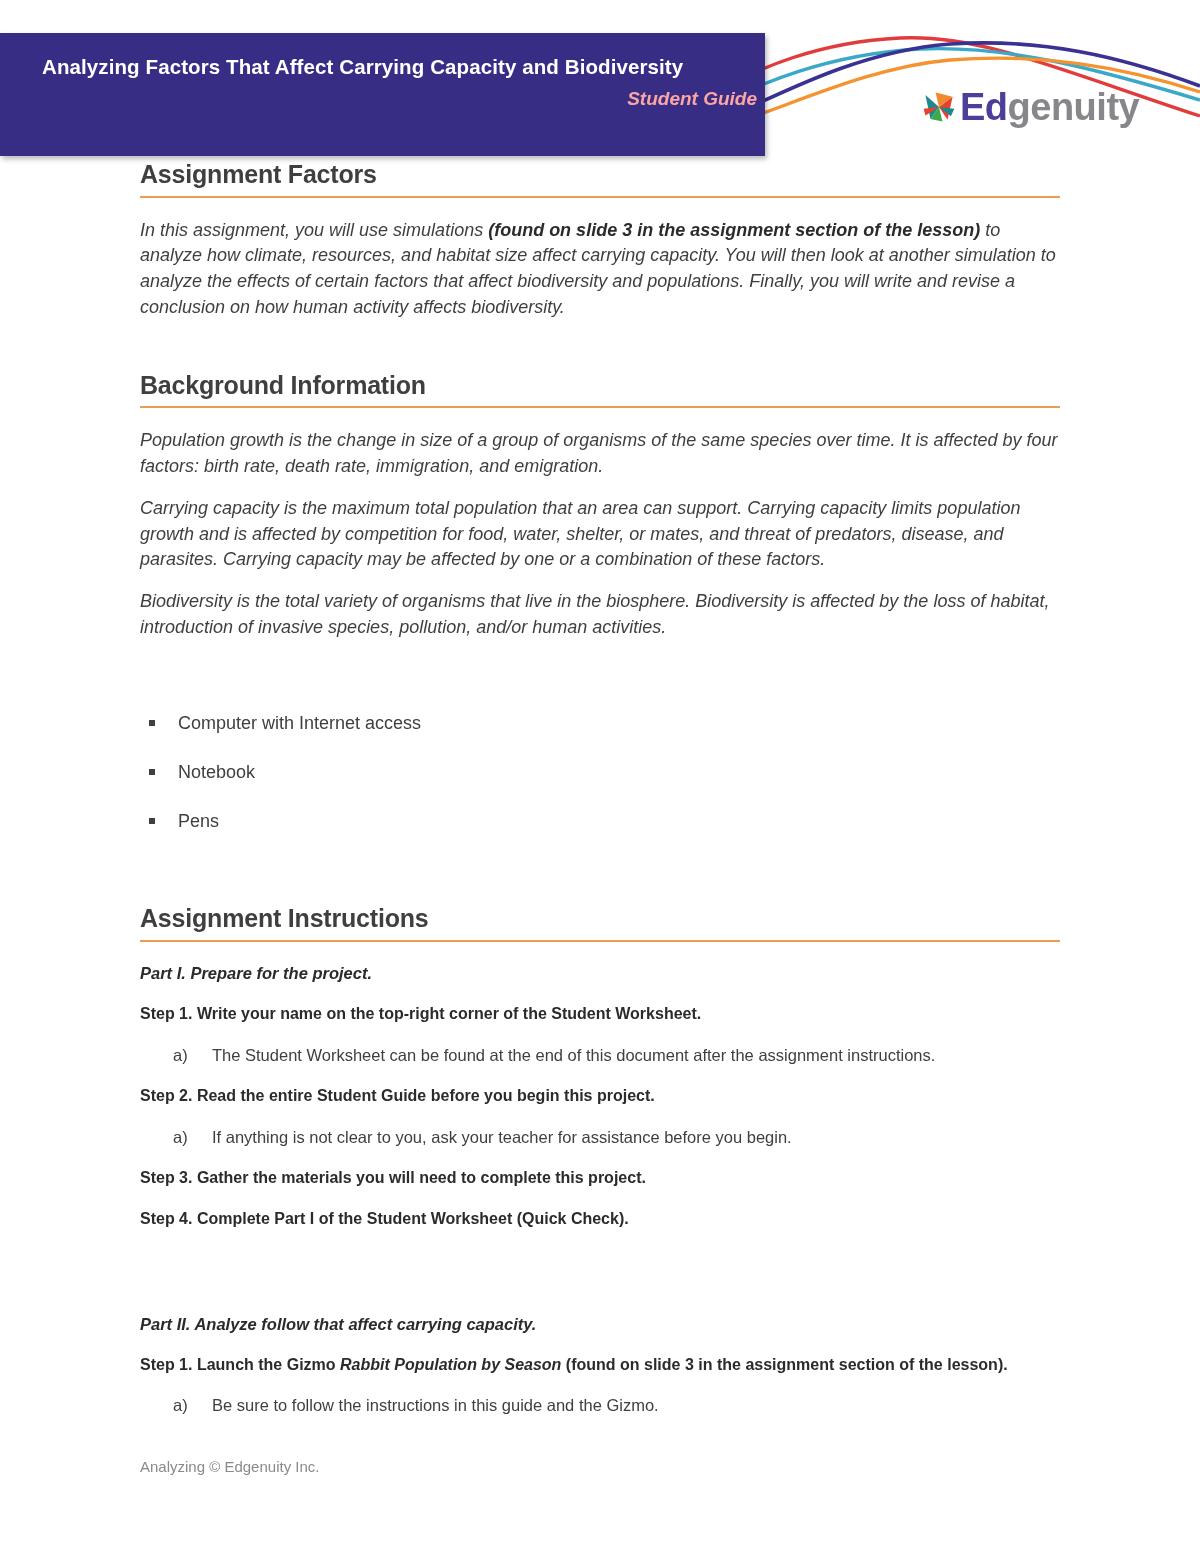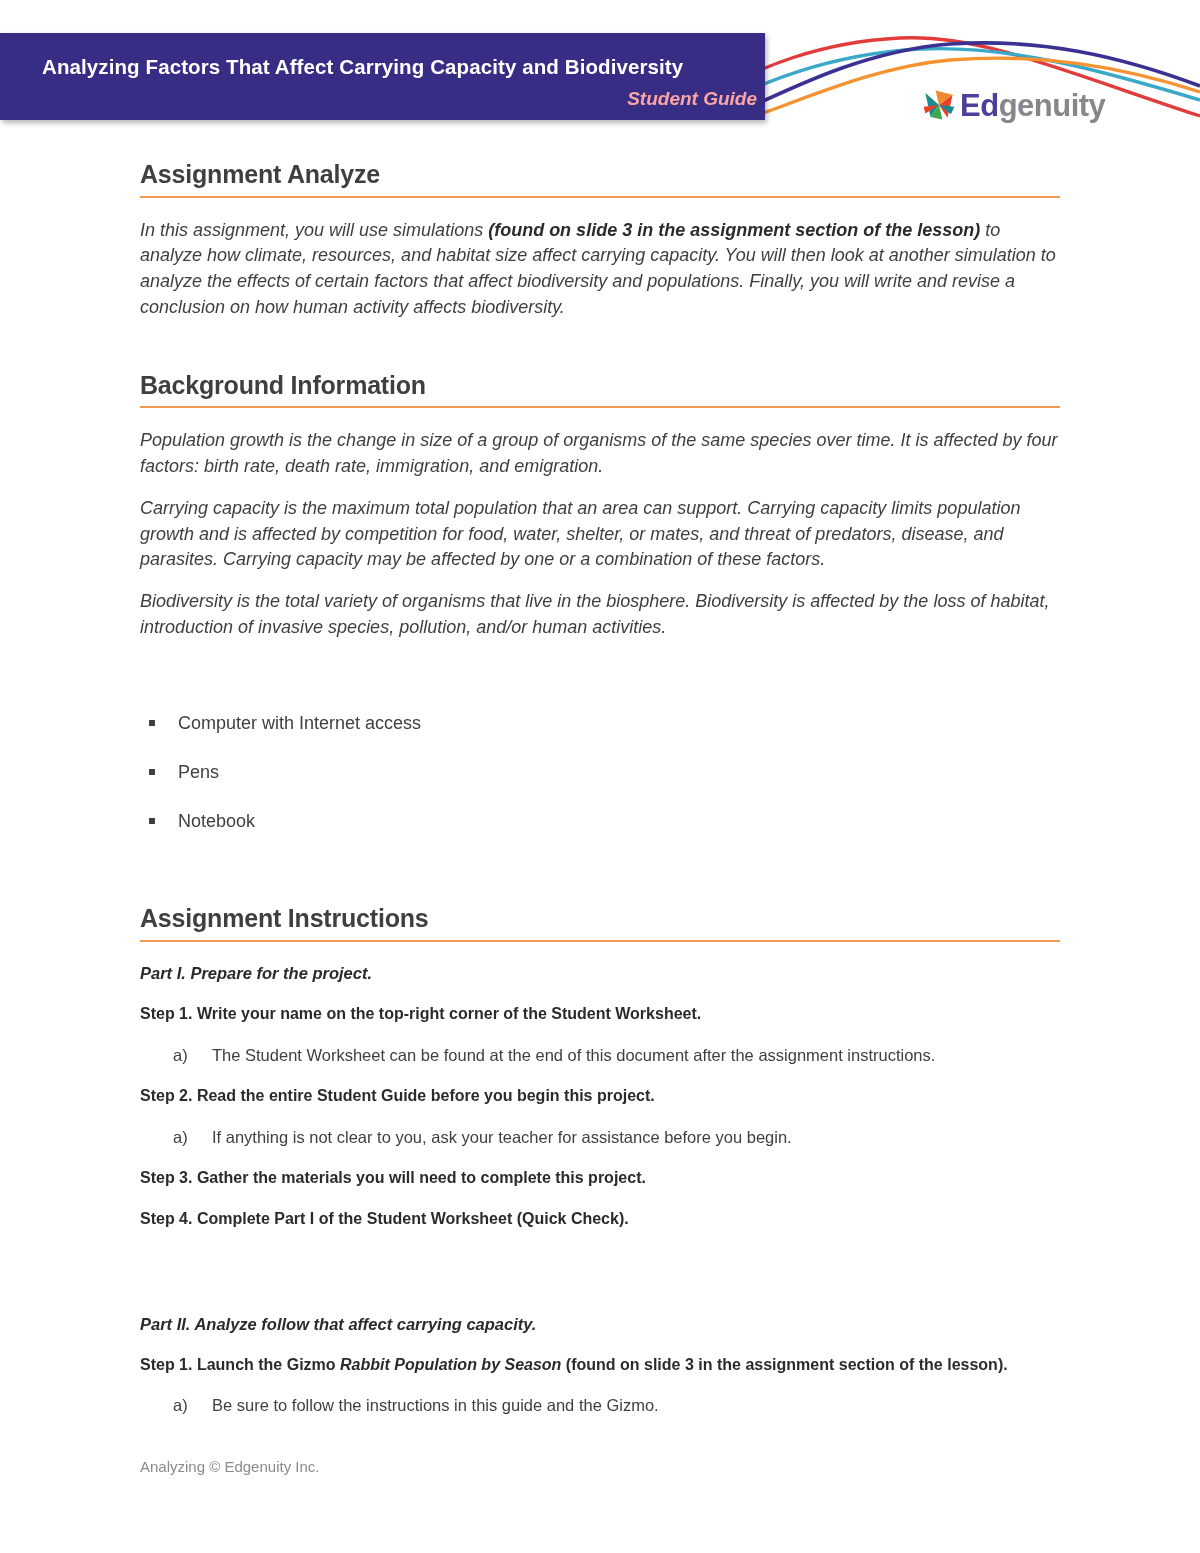--- a/index.html
+++ b/index.html
@@ -30,21 +30,21 @@
     left: 700px;
     width: 500px;
     height: 110px;
     z-index: 1;
   }
   .title-banner {
     position: absolute;
     top: 33px;
     left: 0;
     width: 765px;
-    height: 87px;
+    height: 123px;
     background: #372d85;
     box-sizing: border-box;
     padding: 22px 8px 0 42px;
     z-index: 2;
     box-shadow: 2px 3px 5px rgba(0,0,0,0.28);
     overflow: hidden;
   }
   .title-main {
     font-size: 20.5px;
     font-weight: bold;
@@ -67,21 +67,21 @@
     position: absolute;
     top: 88px;
     left: 922px;
     z-index: 3;
     display: flex;
     align-items: center;
     gap: 4px;
   }
   .brand-mark { width: 34px; height: 34px; display: block; }
   .brand-word {
-    font-size: 31px;
+    font-size: 38px;
     font-weight: bold;
     line-height: 1;
     letter-spacing: -0.5px;
     white-space: nowrap;
   }
   .brand-word .b-ed { color: #4b3f99; }
   .brand-word .b-genuity { color: #86868b; }
 
   
   .doc {
@@ -201,38 +201,38 @@
       <path d="M36 8 L20 20 L16 3 Z" fill="#f08a2c"></path>
       <path d="M2 22 L20 20 L4 30 Z" fill="#e8402a"></path>
       <path d="M38 22 L20 20 L34 31 Z" fill="#1b8a8f"></path>
     </svg>
     <div class="brand-word"><span class="b-ed">Ed</span><span class="b-genuity">genuity</span></div>
   </div>
 </div>
 
 <div class="doc">
 
-  <h2 class="section-heading">Assignment Analyze</h2>
+  <h2 class="section-heading">Assignment Factors</h2>
   <div class="sec-gap-sm"></div>
   <p class="body-text"><span>In this assignment, you will use simulations </span><b>(found on slide 3 in the assignment section of the lesson)</b><span> to analyze how climate, resources, and habitat size affect carrying capacity. You will then look at another simulation to analyze the effects of certain factors that affect biodiversity and populations. Finally, you will write and revise a conclusion on how human activity affects biodiversity.</span></p>
 
   <div class="sec-gap"></div>
 
   <h2 class="section-heading">Background Information</h2>
   <div class="sec-gap-sm"></div>
   <p class="body-text">Population growth is the change in size of a group of organisms of the same species over time. It is affected by four factors: birth rate, death rate, immigration, and emigration.</p>
   <p class="body-text">Carrying capacity is the maximum total population that an area can support. Carrying capacity limits population growth and is affected by competition for food, water, shelter, or mates, and threat of predators, disease, and parasites. Carrying capacity may be affected by one or a combination of these factors.</p>
   <p class="body-text">Biodiversity is the total variety of organisms that live in the biosphere. Biodiversity is affected by the loss of habitat, introduction of invasive species, pollution, and/or human activities.</p>
 
   <div class="sec-gap"></div>
 
   <ul class="materials">
     <li>Computer with Internet access</li>
+    <li>Notebook</li>
     <li>Pens</li>
-    <li>Notebook</li>
   </ul>
 
   <div class="sec-gap-lg"></div>
 
   <h2 class="section-heading">Assignment Instructions</h2>
 
   <div class="part-title">Part I. Prepare for the project.</div>
 
   <div class="step">Step 1. Write your name on the top-right corner of the Student Worksheet.</div>
   <div class="sub-item"><span class="marker">a)</span><span>The Student Worksheet can be found at the end of this document after the assignment instructions.</span></div>

